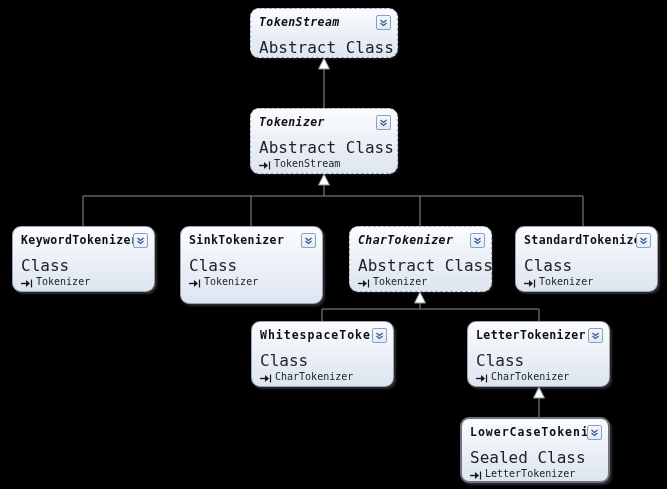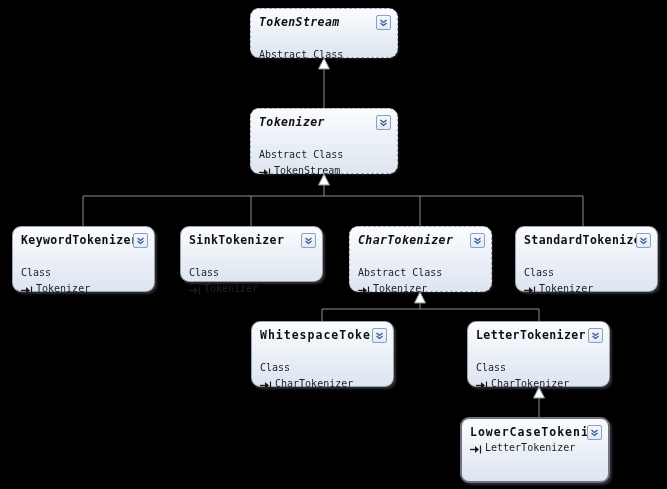--- a/index.html
+++ b/index.html
@@ -54,24 +54,24 @@
     line-height: 14px;
     white-space: nowrap;
     padding-right: 20px;
     overflow: hidden;
   }
   .node.abstract .node-title {
     font-style: italic;
   }
 
   .node-kind {
-    font-size: 10px;
+    font-size: 16px;
     color: #20242a;
     line-height: 15px;
-    margin-top: 18px;
+    margin-top: 11px;
     white-space: nowrap;
   }
 
   .node-base {
     font-size: 10px;
     color: #20242a;
     line-height: 15px;
     margin-top: 1px;
     white-space: nowrap;
     display: flex;
@@ -187,21 +187,21 @@
       <span>Tokenizer</span>
     </div>
     <div class="expander">
       <svg width="9" height="9" viewBox="0 0 9 9">
           <path d="M1.5 2 L4.5 4.5 L7.5 2" stroke="#33538c" stroke-width="1.2" fill="none"></path>
           <path d="M1.5 5 L4.5 7.5 L7.5 5" stroke="#33538c" stroke-width="1.2" fill="none"></path>
         </svg>
     </div>
   </div>
 
-  <div class="node" style="left:180px; top:226px; width:143px; height:56px;">
+  <div class="node" style="left:180px; top:226px; width:143px; height:78px;">
     <div class="node-title">SinkTokenizer</div>
     <div class="node-kind">Class</div>
     <div class="node-base">
       <span class="base-arrow">
         <svg width="12" height="9" viewBox="0 0 12 9">
             <path d="M0 4.5 L6 4.5" stroke="#1a1a1a" stroke-width="1.4" fill="none"></path>
             <path d="M5 1 L9 4.5 L5 8 Z" fill="#1a1a1a"></path>
             <path d="M10.5 0.5 L10.5 8.5" stroke="#1a1a1a" stroke-width="1.2"></path>
           </svg>
       </span>
@@ -294,20 +294,21 @@
     <div class="expander">
       <svg width="9" height="9" viewBox="0 0 9 9">
           <path d="M1.5 2 L4.5 4.5 L7.5 2" stroke="#33538c" stroke-width="1.2" fill="none"></path>
           <path d="M1.5 5 L4.5 7.5 L7.5 5" stroke="#33538c" stroke-width="1.2" fill="none"></path>
         </svg>
     </div>
   </div>
 
   <div class="node sealed" style="left:460px; top:417px; width:150px; height:66px;">
     <div class="node-title title-ellipsis">LowerCaseTokeni⋯</div>
+    <div class="node-kind">Sealed Class</div>
     <div class="node-base">
       <span class="base-arrow">
         <svg width="12" height="9" viewBox="0 0 12 9">
             <path d="M0 4.5 L6 4.5" stroke="#1a1a1a" stroke-width="1.4" fill="none"></path>
             <path d="M5 1 L9 4.5 L5 8 Z" fill="#1a1a1a"></path>
             <path d="M10.5 0.5 L10.5 8.5" stroke="#1a1a1a" stroke-width="1.2"></path>
           </svg>
       </span>
       <span>LetterTokenizer</span>
     </div>

